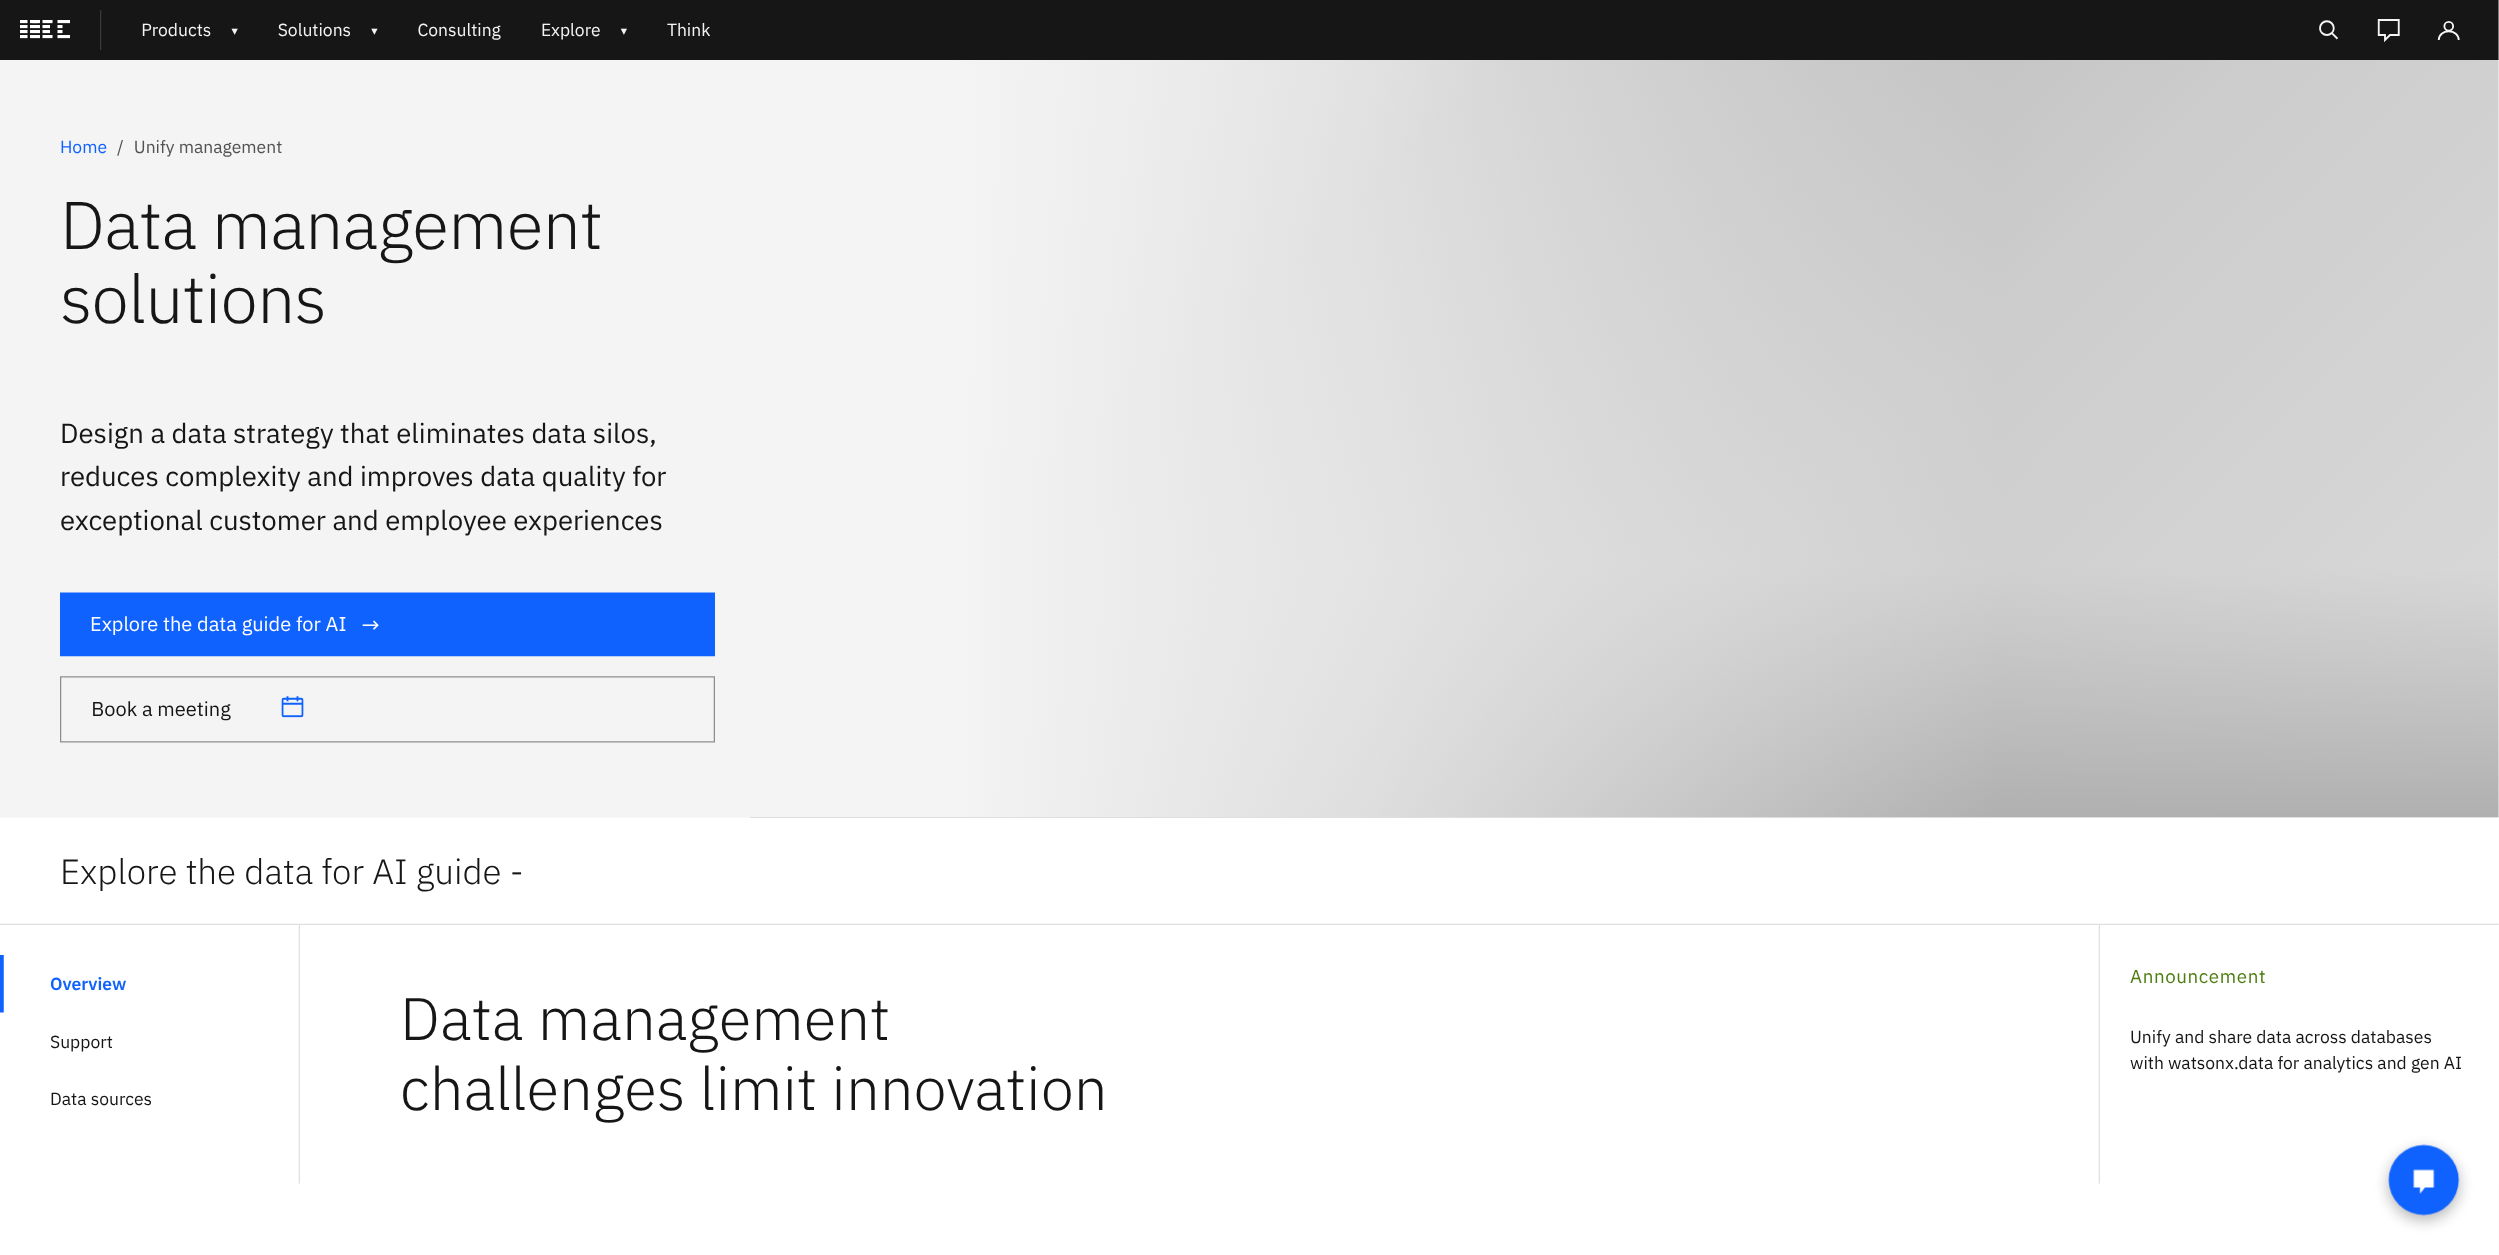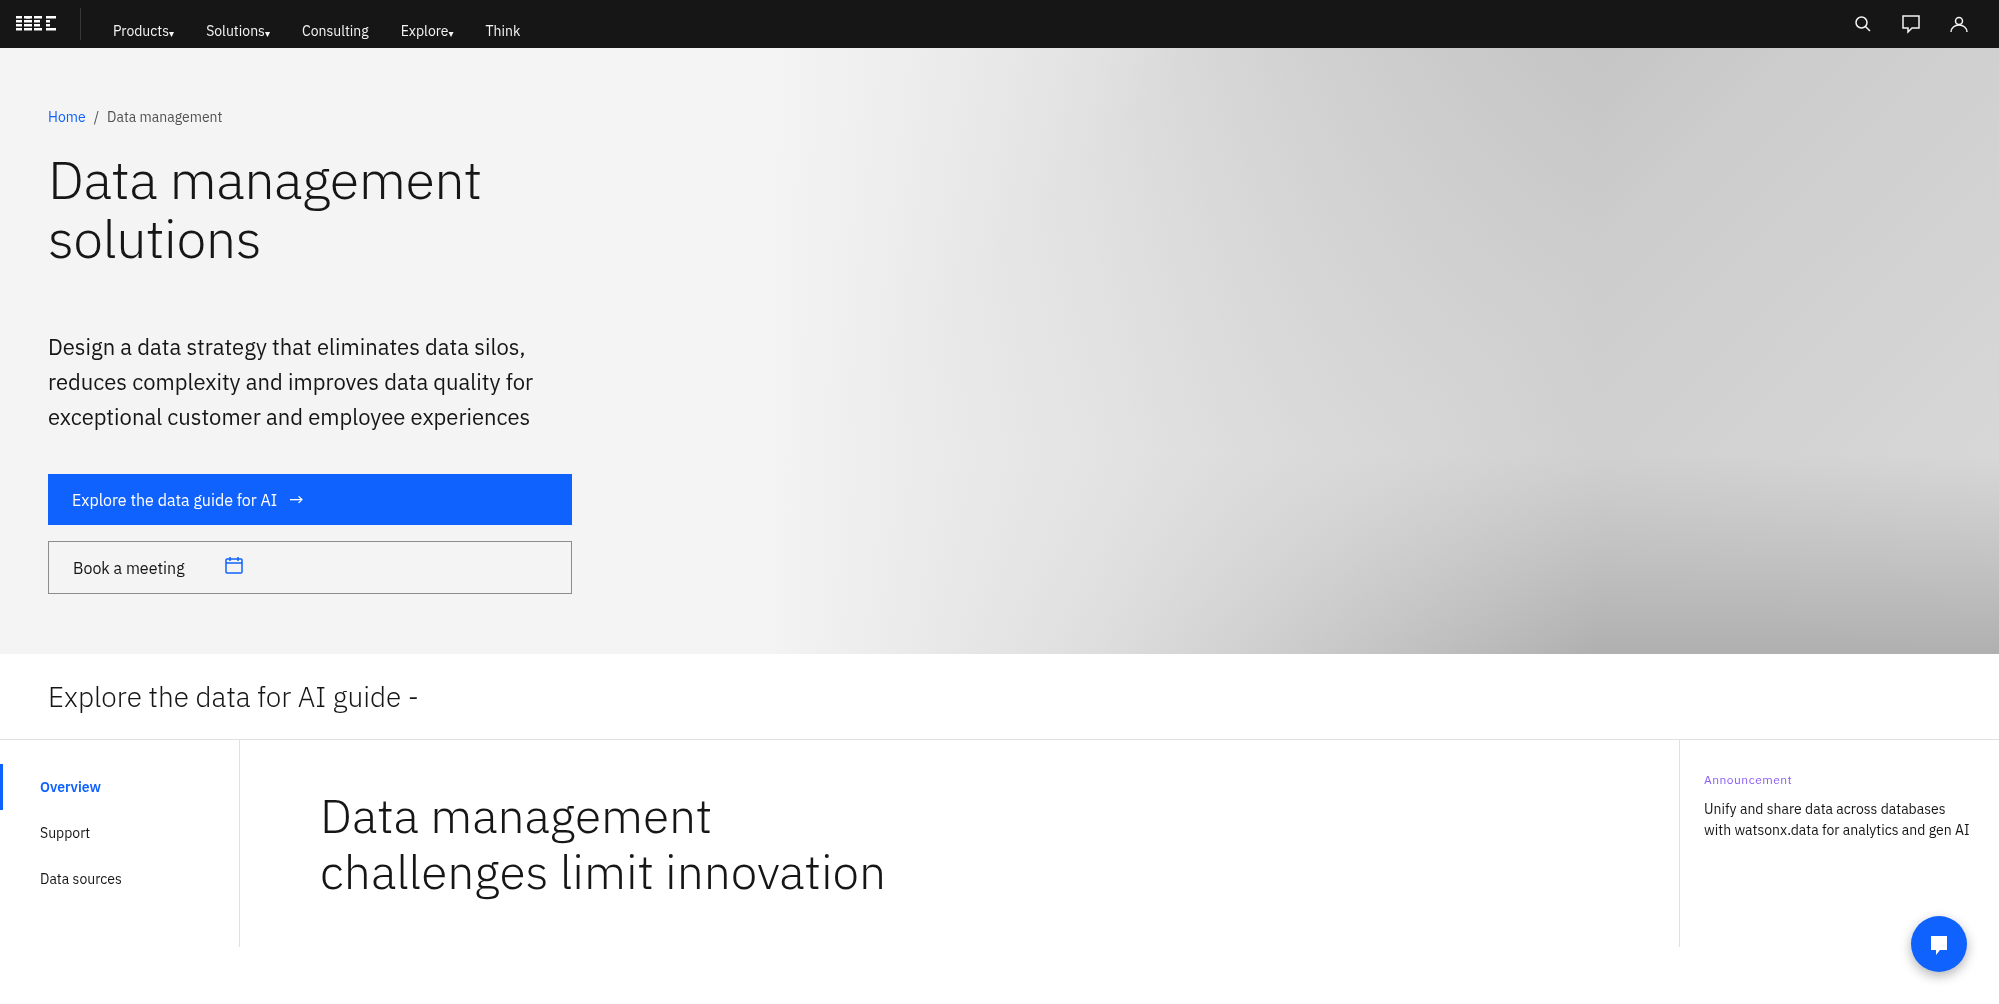--- a/index.html
+++ b/index.html
@@ -32,22 +32,22 @@
       align-items: center;
       gap: 0;
       flex: 1;
     }
     .nav-link {
       color: #f4f4f4;
       font-size: 14px;
       padding: 0 16px;
       height: 32px;
       display: flex;
-      align-items: flex-end;
-      gap: 0;
+      align-items: center;
+      gap: 16px;
       cursor: pointer;
       white-space: nowrap;
       text-decoration: none;
     }
     .nav-chevron { font-size: 10px; }
     .nav-icons {
       display: flex;
       align-items: center;
       gap: 0;
     }
@@ -206,24 +206,24 @@
       max-width: 580px;
     }
     .announcement-panel {
       width: 320px;
       flex-shrink: 0;
       padding: 32px 24px;
       background: #fff;
       border-left: 1px solid #e0e0e0;
     }
     .announcement-label {
-      font-size: 12px;
-      color: #8b5cf6;
+      font-size: 15px;
+      color: #4d7c0f;
       letter-spacing: 0.5px;
-      margin-bottom: 12px;
+      margin-bottom: 28px;
     }
     .announcement-text {
       font-size: 14px;
       color: #161616;
       line-height: 1.5;
     }
 
     
     .chat-fab {
       position: fixed;
@@ -312,21 +312,21 @@
 </nav>
 
 <section class="hero">
   <div class="hero-img-placeholder"></div>
   <div class="hero-bg"></div>
   <div class="hero-content">
 
     <div class="breadcrumb">
       <a class="breadcrumb-home">Home</a>
       <span class="breadcrumb-separator">/</span>
-      <span class="breadcrumb-current">Data management</span>
+      <span class="breadcrumb-current">Unify management</span>
     </div>
 
     <h1 class="hero-title">Data management solutions</h1>
 
     <p class="hero-desc">Design a data strategy that eliminates data silos, reduces complexity and improves data quality for exceptional customer and employee experiences</p>
 
     <div class="hero-buttons">
       <button class="btn-primary">
         <span>Explore the data guide for AI</span>
         <span class="btn-arrow">→</span>

